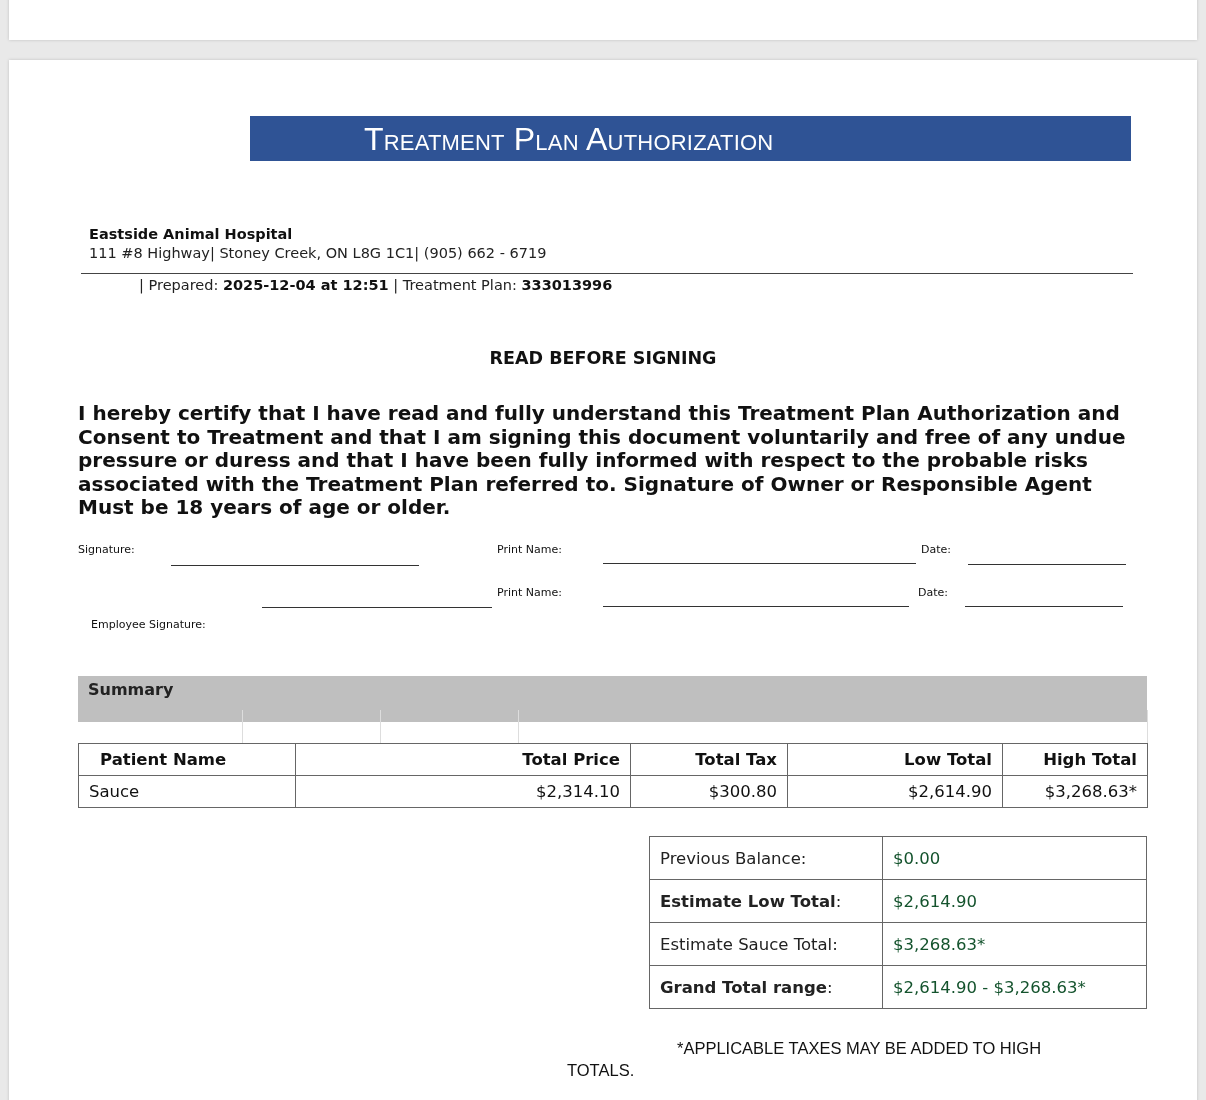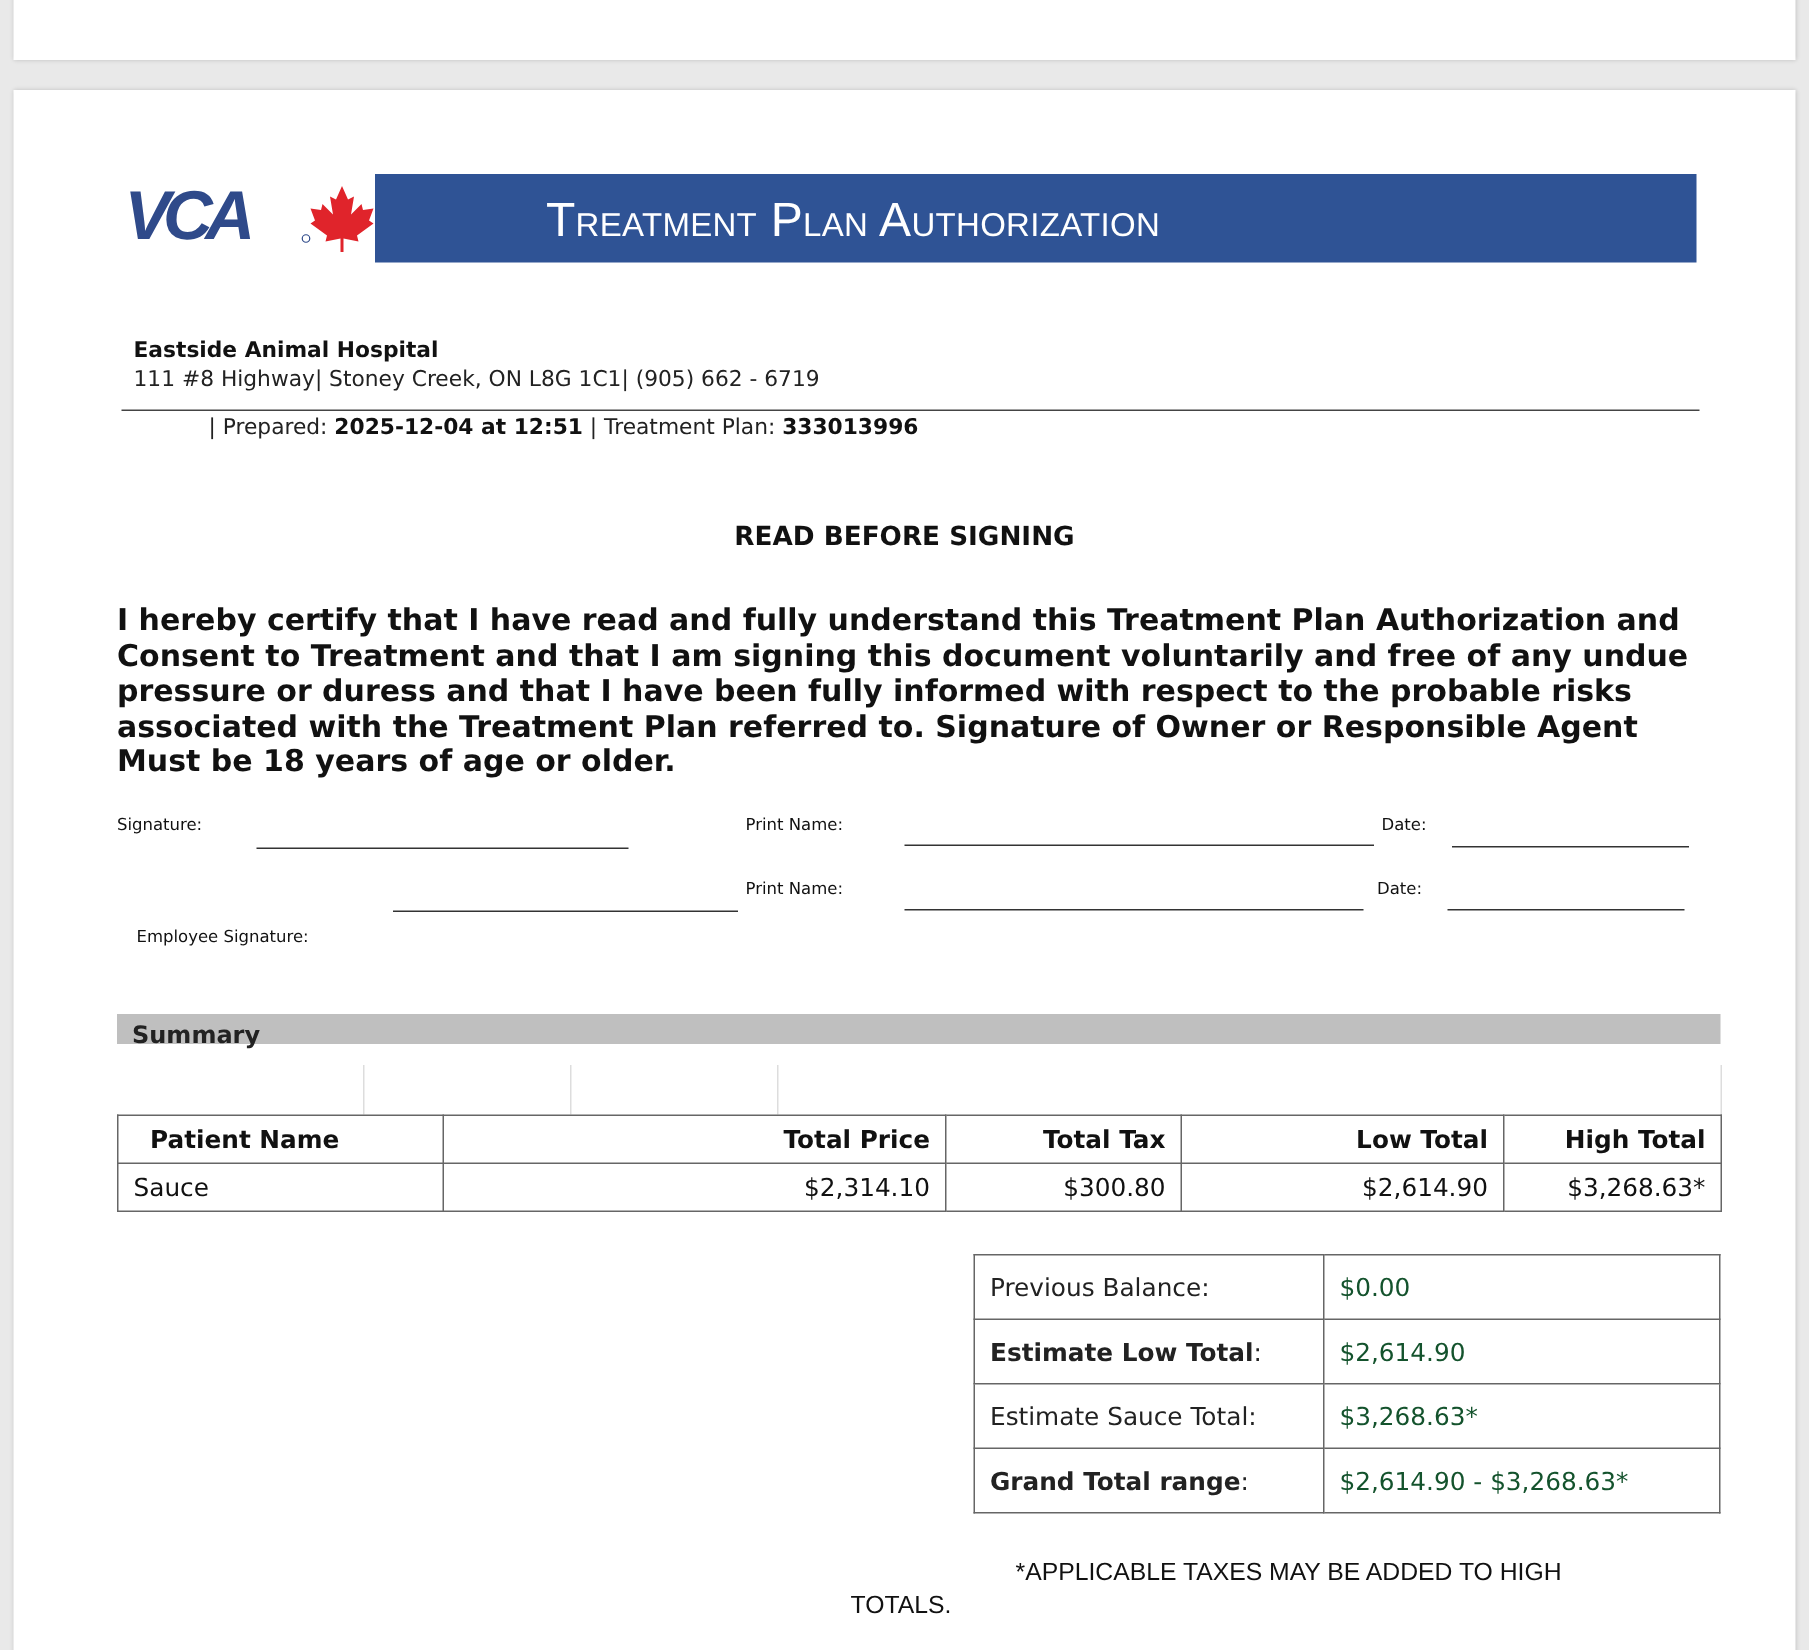--- a/index.html
+++ b/index.html
@@ -15,21 +15,21 @@
     box-shadow:0 0 3px rgba(0,0,0,0.18);
   }
   .page.prev { top:-10px; height:50px; }
   .page.cur { top:60px; height:1060px; }
 
   .abs { position:absolute; }
 
   
   .logo { left:74px; top:56px; width:170px; height:52px; }
   .title-bar {
-    left:241px; top:56px; width:881px; height:59px; background:#2f5395;
+    left:241px; top:56px; width:881px; height:45px; background:#2f5395;
     color:#fff; display:flex; align-items:center;
   }
   .title-bar span {
     margin-left:114px; font-family:"Liberation Sans", sans-serif;
     font-size:32px; font-variant:small-caps; letter-spacing:0.2px;
     line-height:1;
   }
   .hosp-name { left:80px; top:166px; font-size:14.5px; font-weight:bold; }
   .hosp-addr { left:80px; top:185px; font-size:14.5px; color:#222; }
   .hr { left:72px; top:213px; width:1052px; height:1px; background:#444; }
@@ -40,21 +40,21 @@
   .certify {
     left:69px; top:342px; width:1060px; font-size:20px; font-weight:bold; line-height:23.6px;
   }
 
   .sig-row { left:69px; font-size:16.5px; color:#111; font-family:"Liberation Sans", sans-serif; }
   .sig-label { position:absolute; top:0; white-space:nowrap; font-family:"DejaVu Sans", sans-serif; font-size:11px; transform:scaleX(1); }
   .sig-line { position:absolute; height:1px; background:#333; }
 
   
   .summary-bar {
-    left:69px; top:616px; width:1069px; height:20px; background:#bfbfbf;
+    left:69px; top:616px; width:1069px; height:46px; background:#bfbfbf;
   }
   .summary-bar span { position:absolute; left:10px; top:4px; font-size:16px; font-weight:bold; color:#222; }
   .spacer-row { left:69px; top:650px; width:1069px; height:33px; border-right:1px solid #ddd; }
   .spacer-cell { position:absolute; top:0; height:33px; border-right:1px solid #ddd; }
 
   table.sum {
     position:absolute; left:69px; top:683px; width:1070px;
     border-collapse:collapse; font-size:16.5px;
   }
   table.sum td, table.sum th {
@@ -75,29 +75,20 @@
   .foot1 { left:668px; top:979px; font-size:16.5px; font-family:"Liberation Sans", sans-serif; color:#111; }
   .foot2 { left:558px; top:1001px; font-size:16.5px; font-family:"Liberation Sans", sans-serif; color:#111; }
 </style>
 </head>
 <body>
 
 <div class="page prev"></div>
 
 <div class="page cur">
 
-  <div class="abs logo">
-    <svg width="170" height="52" viewBox="0 0 170 52">
-      <text x="0" y="43" font-family="Liberation Sans, sans-serif" font-size="46" font-weight="bold" font-style="italic" fill="#2f4a8a" letter-spacing="-5">VCA</text>
-      <g transform="translate(122,8)">
-        <path d="M23 0 L27 9 L31 7 L29 19 L36 12 L37 16 L44 15 L41 23 L44 25 L33 33 L34 37 L24 35 L24 44 L22 44 L22 35 L12 37 L13 33 L2 25 L5 23 L2 15 L9 16 L10 12 L17 19 L15 7 L19 9 Z" fill="#e0242b"></path>
-      </g>
-      <circle cx="121" cy="43" r="2.5" fill="none" stroke="#2f4a8a" stroke-width="0.8"></circle>
-    </svg>
-  </div>
 
   <div class="abs title-bar">
     <span>Treatment Plan Authorization</span>
   </div>
 
   <div class="abs hosp-name">Eastside Animal Hospital</div>
   <div class="abs hosp-addr">111 #8 Highway| Stoney Creek, ON L8G 1C1| (905) 662 - 6719</div>
   <div class="abs hr"></div>
   <div class="abs prepared">
     <span>| Prepared: </span><b>2025-12-04 at 12:51</b><span> | Treatment Plan: </span><b>333013996</b>

